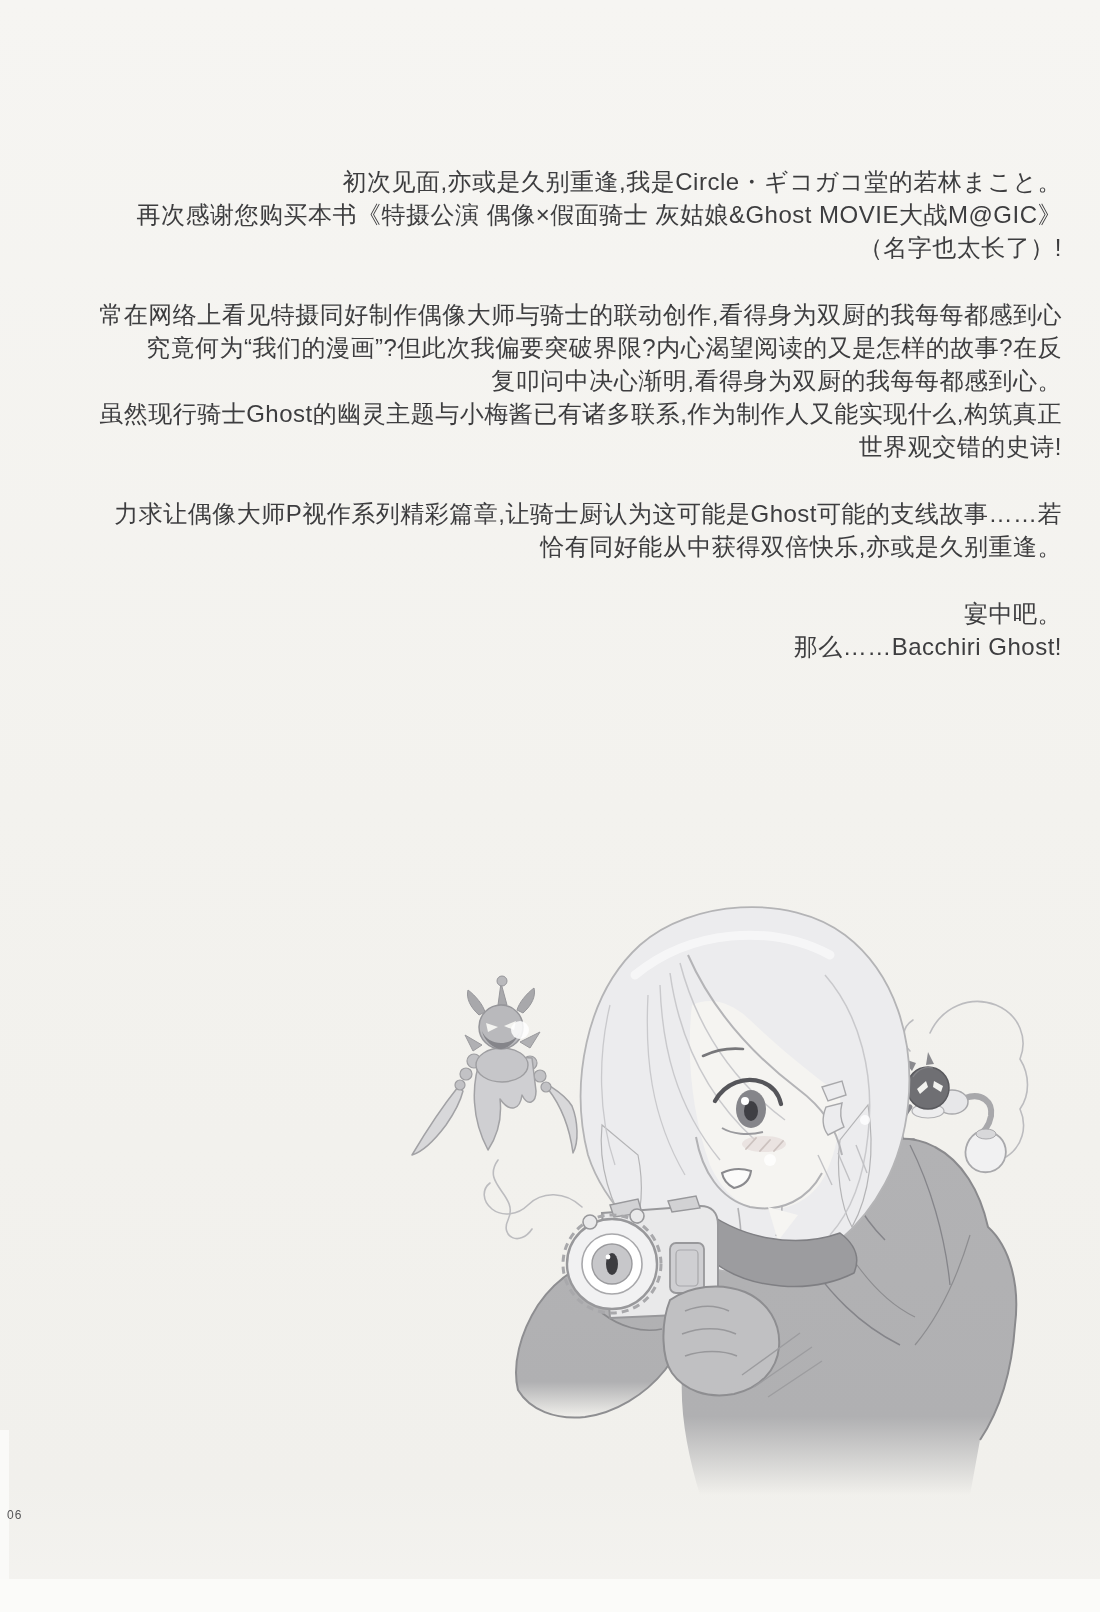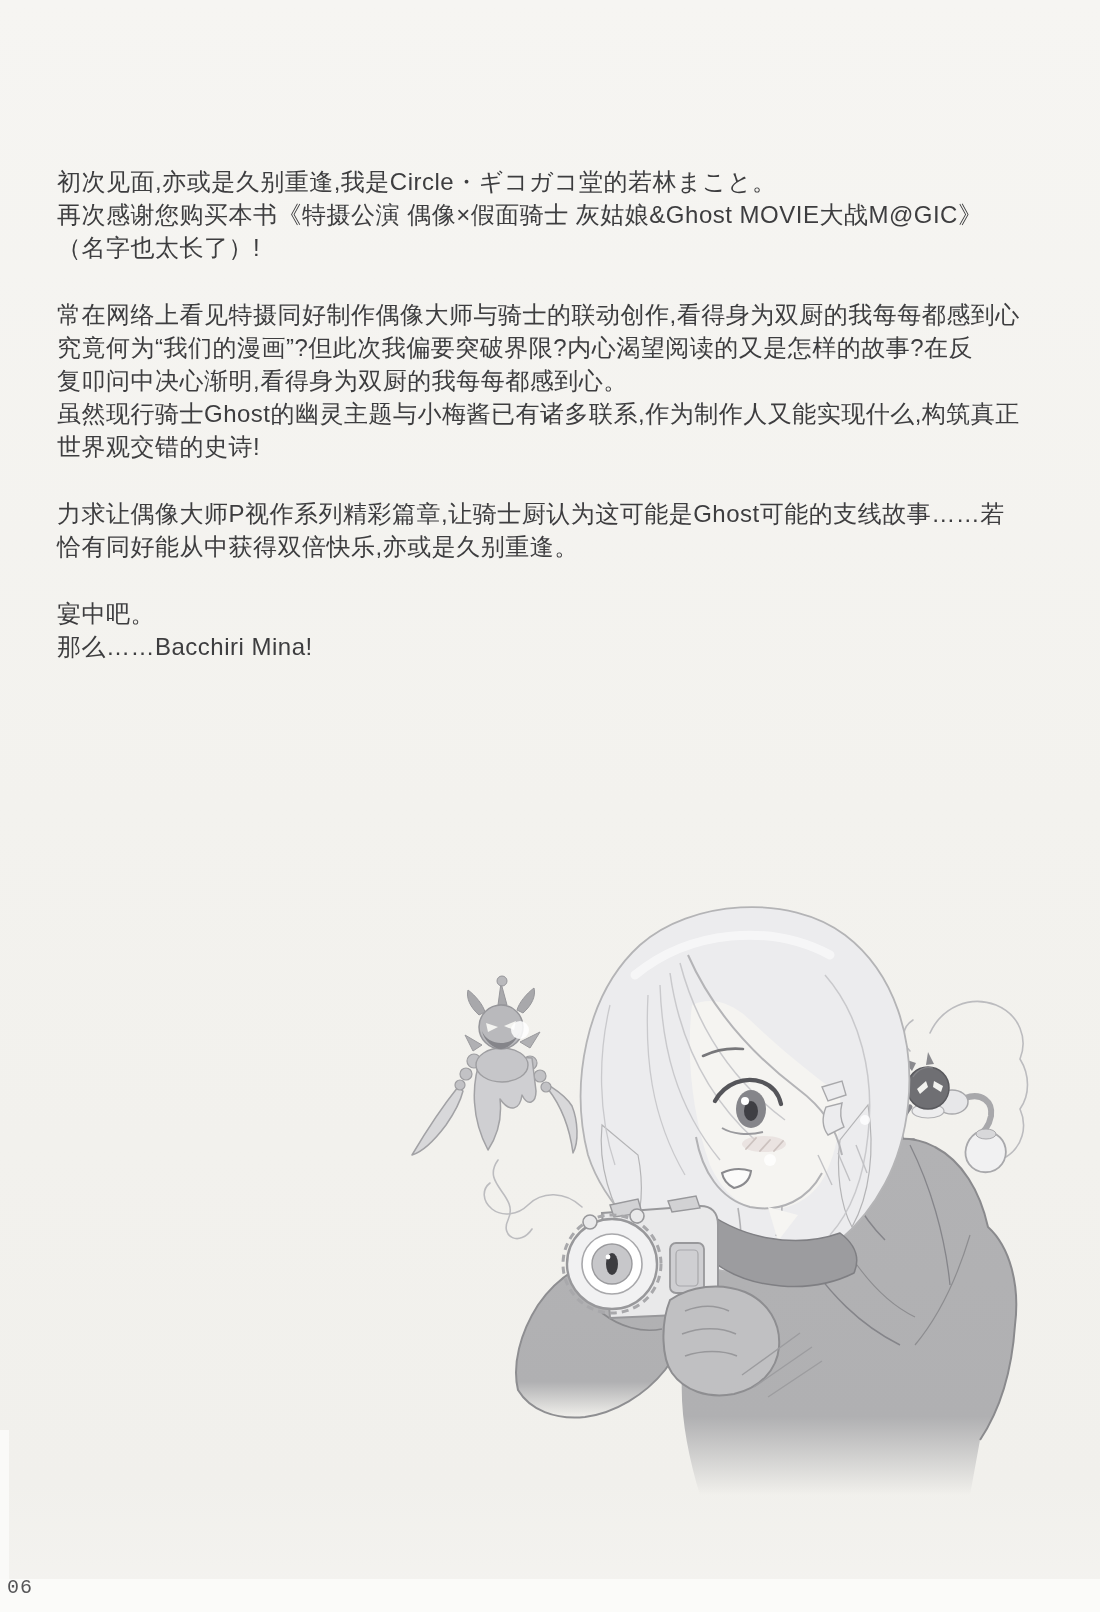--- a/index.html
+++ b/index.html
@@ -7,26 +7,27 @@
     position:relative;
     width:1100px;height:1612px;
     background:linear-gradient(180deg,#f6f5f2 0%,#f3f2ee 50%,#f1f0ec 92%,#f4f3f0 100%);
     overflow:hidden;
     font-family:"Liberation Sans","DejaVu Sans",sans-serif;
   }
   .afterword{
     position:absolute;left:57px;top:165px;width:1005px;
     color:#3d3d3f;font-size:24px;line-height:33px;font-weight:500;
     letter-spacing:0.5px;
+    text-align:right;
   }
   .para{margin:0 0 34px 0;}
   .line{white-space:nowrap;}
   .page-number{
-    position:absolute;left:7px;top:1576px;
-    font-size:20px;color:#555557;letter-spacing:1px;font-weight:400;font-family:Liberation Mono, monospace;
+    position:absolute;left:7px;top:1508px;
+    font-size:12px;color:#555557;letter-spacing:1px;font-weight:400;
   }
   .illustration{position:absolute;left:370px;top:855px;}
   .scan-strip-bottom{position:absolute;left:0;bottom:0;width:100%;height:33px;background:#fbfbf9;}
   .scan-strip-left{position:absolute;left:0;top:1430px;width:9px;height:150px;background:#fafaf8;}
 </style>
 </head>
 <body>
 
 <div class="page">
 
@@ -42,21 +43,21 @@
       <div class="line">复叩问中决心渐明,看得身为双厨的我每每都感到心。</div>
       <div class="line">虽然现行骑士Ghost的幽灵主题与小梅酱已有诸多联系,作为制作人又能实现什么,构筑真正</div>
       <div class="line">世界观交错的史诗!</div>
     </div>
     <div class="para">
       <div class="line">力求让偶像大师P视作系列精彩篇章,让骑士厨认为这可能是Ghost可能的支线故事……若</div>
       <div class="line">恰有同好能从中获得双倍快乐,亦或是久别重逢。</div>
     </div>
     <div class="para">
       <div class="line">宴中吧。</div>
-      <div class="line">那么……Bacchiri Mina!</div>
+      <div class="line">那么……Bacchiri Ghost!</div>
     </div>
   </div>
 
   <svg class="illustration" width="680" height="640" viewBox="0 0 680 640" xmlns="http://www.w3.org/2000/svg">
     <defs>
       <linearGradient id="gFade" x1="0" y1="0" x2="0" y2="1">
         <stop offset="0" stop-color="#b2b2b4"></stop>
         <stop offset="0.78" stop-color="#b0b0b2"></stop>
         <stop offset="1" stop-color="#b0b0b2" stop-opacity="0"></stop>
       </linearGradient>

